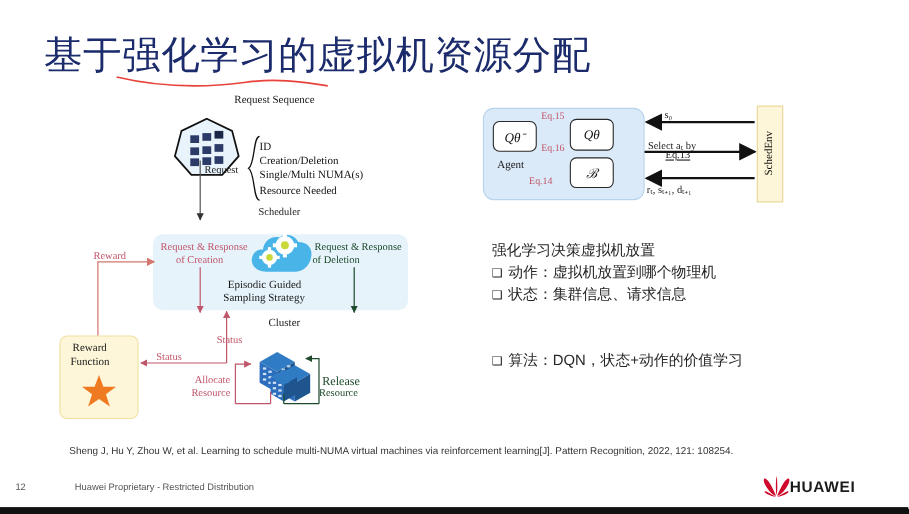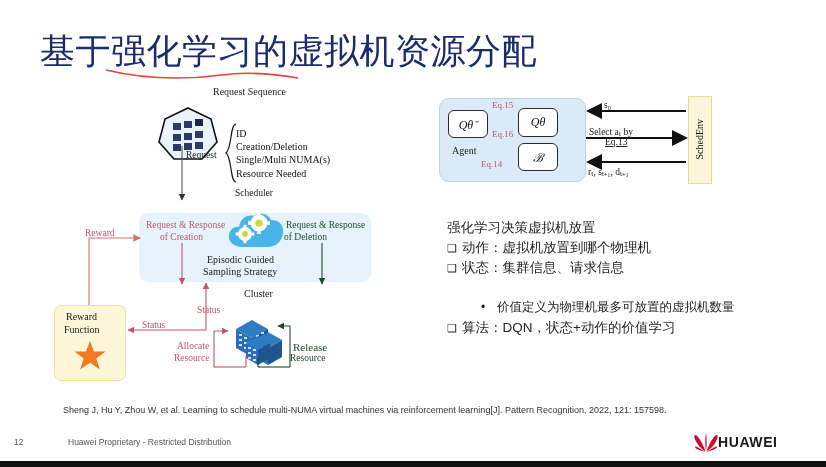--- a/index.html
+++ b/index.html
@@ -317,28 +317,25 @@
   <div class="lbl" id="rsd">rₜ, sₜ₊₁, dₜ₊₁</div>
 
   <div class="cn" id="bt-head">强化学习决策虚拟机放置</div>
 
   <div class="bullet" id="b1">
     <span class="mk">❑</span><span>动作：虚拟机放置到哪个物理机</span>
   </div>
   <div class="bullet" id="b2">
     <span class="mk">❑</span><span>状态：集群信息、请求信息</span>
   </div>
-  <div class="bullet" id="b4">
-    <span class="mk">•</span><span>价值定义为物理机最多可放置的虚拟机数量</span>
-  </div>
   <div class="bullet" id="b5">
     <span class="mk">❑</span><span>算法：DQN，状态+动作的价值学习</span>
   </div>
 
-  <div id="citation">Sheng J, Hu Y, Zhou W, et al. Learning to schedule multi-NUMA virtual machines via reinforcement learning[J]. Pattern Recognition, 2022, 121: 157598.</div>
+  <div id="citation">Sheng J, Hu Y, Zhou W, et al. Learning to schedule multi-NUMA virtual machines via reinforcement learning[J]. Pattern Recognition, 2022, 121: 108254.</div>
   <div id="pagenum">12</div>
   <div id="confid">Huawei Proprietary - Restricted Distribution</div>
 
   <div id="hw-logo">
     <svg width="24" height="20" viewBox="0 0 24 20">
       <g fill="#cf0a2c">
         <path d="M11.4,18.5 C9.6,14.5 7.6,10 5.2,6.5 C3.6,4.2 1.6,2.2 0.6,3.4 C-0.3,4.6 0.9,7.6 2.6,10.4 C4.4,13.4 7.3,16.6 9.8,18.3 C10.4,18.7 11.1,19 11.4,18.5 Z"></path>
         <path d="M12.6,18.5 C14.4,14.5 16.4,10 18.8,6.5 C20.4,4.2 22.4,2.2 23.4,3.4 C24.3,4.6 23.1,7.6 21.4,10.4 C19.6,13.4 16.7,16.6 14.2,18.3 C13.6,18.7 12.9,19 12.6,18.5 Z"></path>
         <path d="M11.1,19.3 C9,18.2 6.2,16.6 4,15.4 C2.4,14.5 1.2,14.2 1.1,14.9 C1,15.7 2.4,16.8 4.2,17.6 C6.3,18.5 9.2,19.4 11,19.6 C11.3,19.6 11.4,19.5 11.1,19.3 Z"></path>
         <path d="M12.9,19.3 C15,18.2 17.8,16.6 20,15.4 C21.6,14.5 22.8,14.2 22.9,14.9 C23,15.7 21.6,16.8 19.8,17.6 C17.7,18.5 14.8,19.4 13,19.6 C12.7,19.6 12.6,19.5 12.9,19.3 Z"></path>

